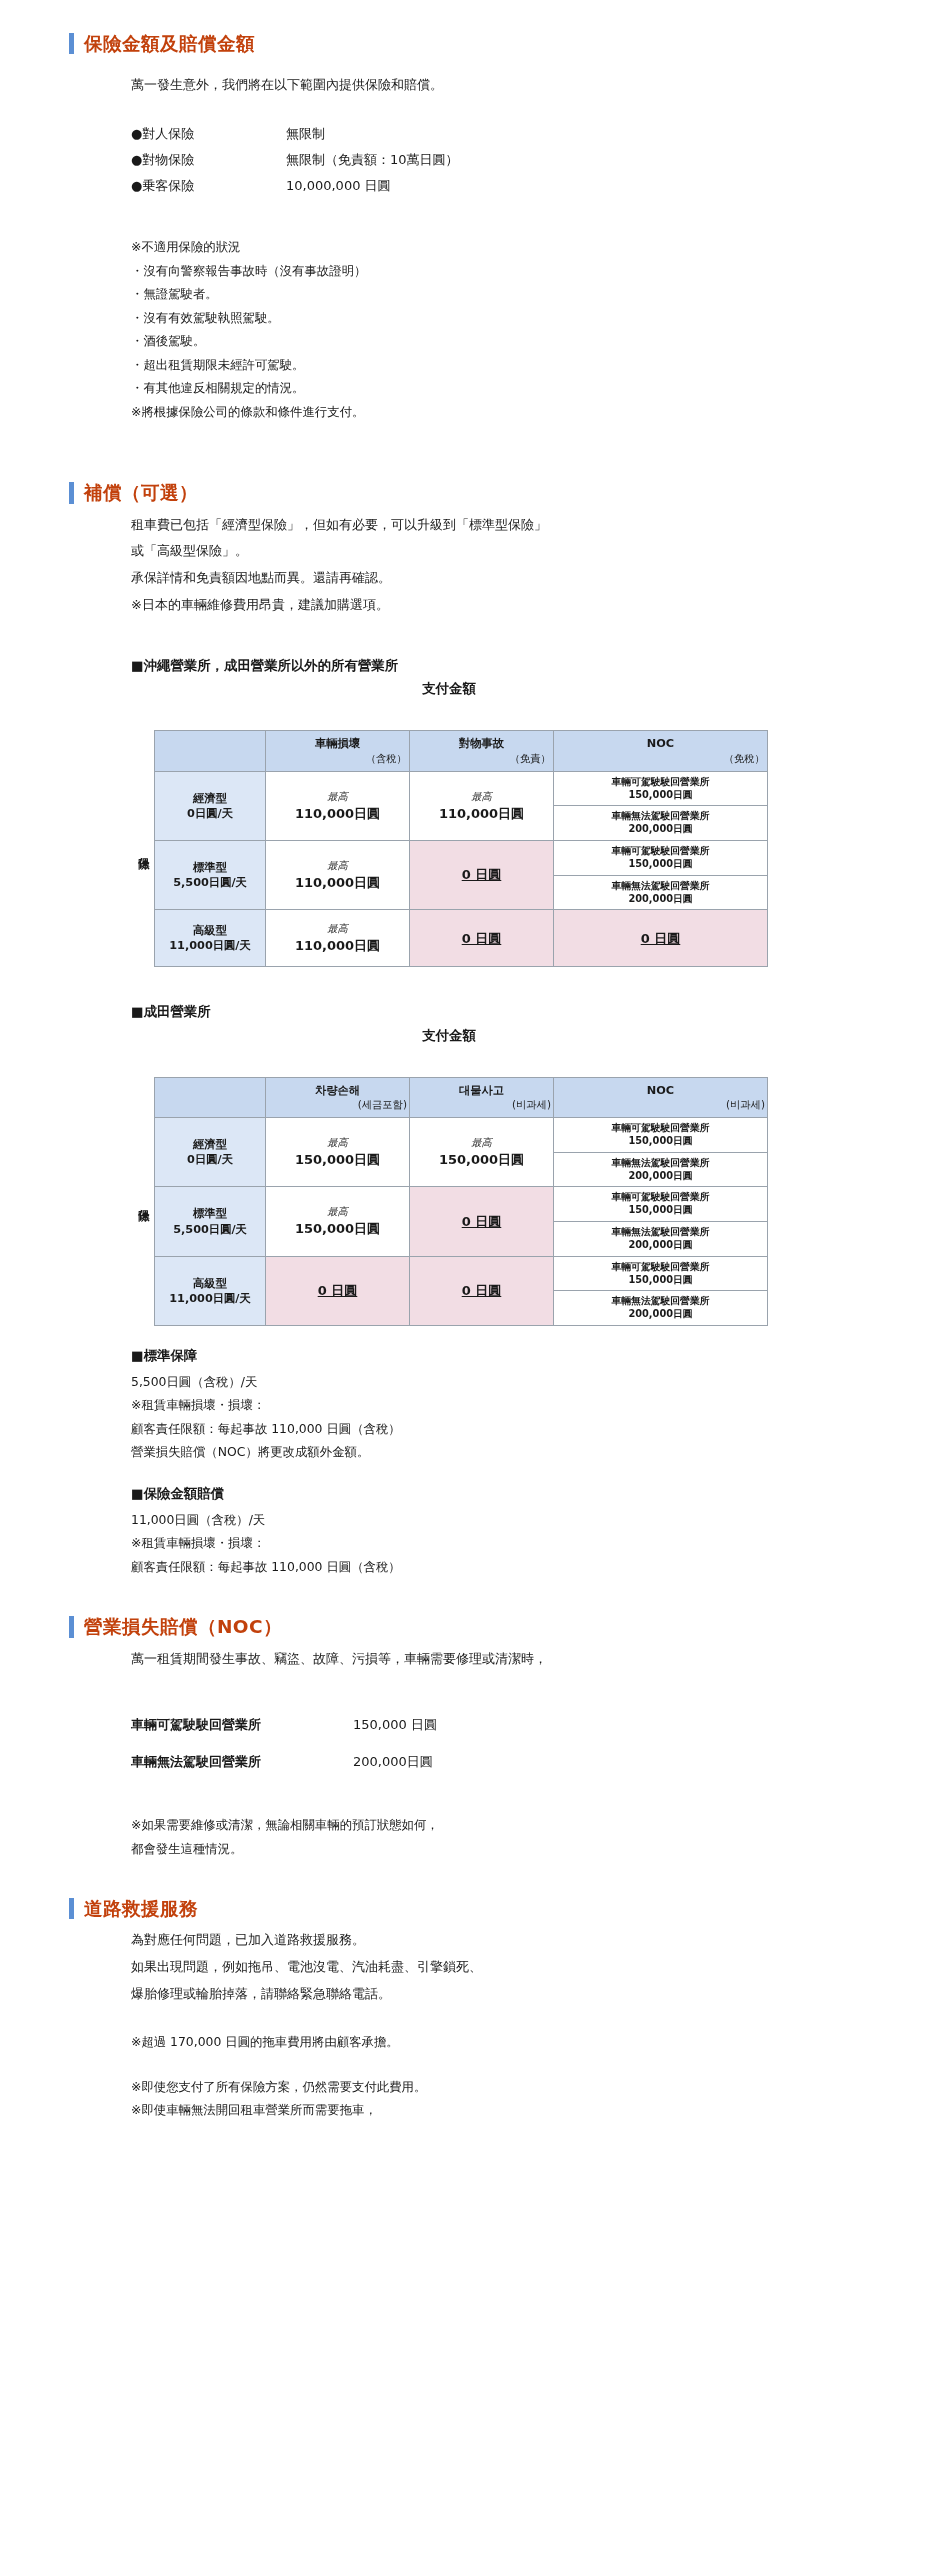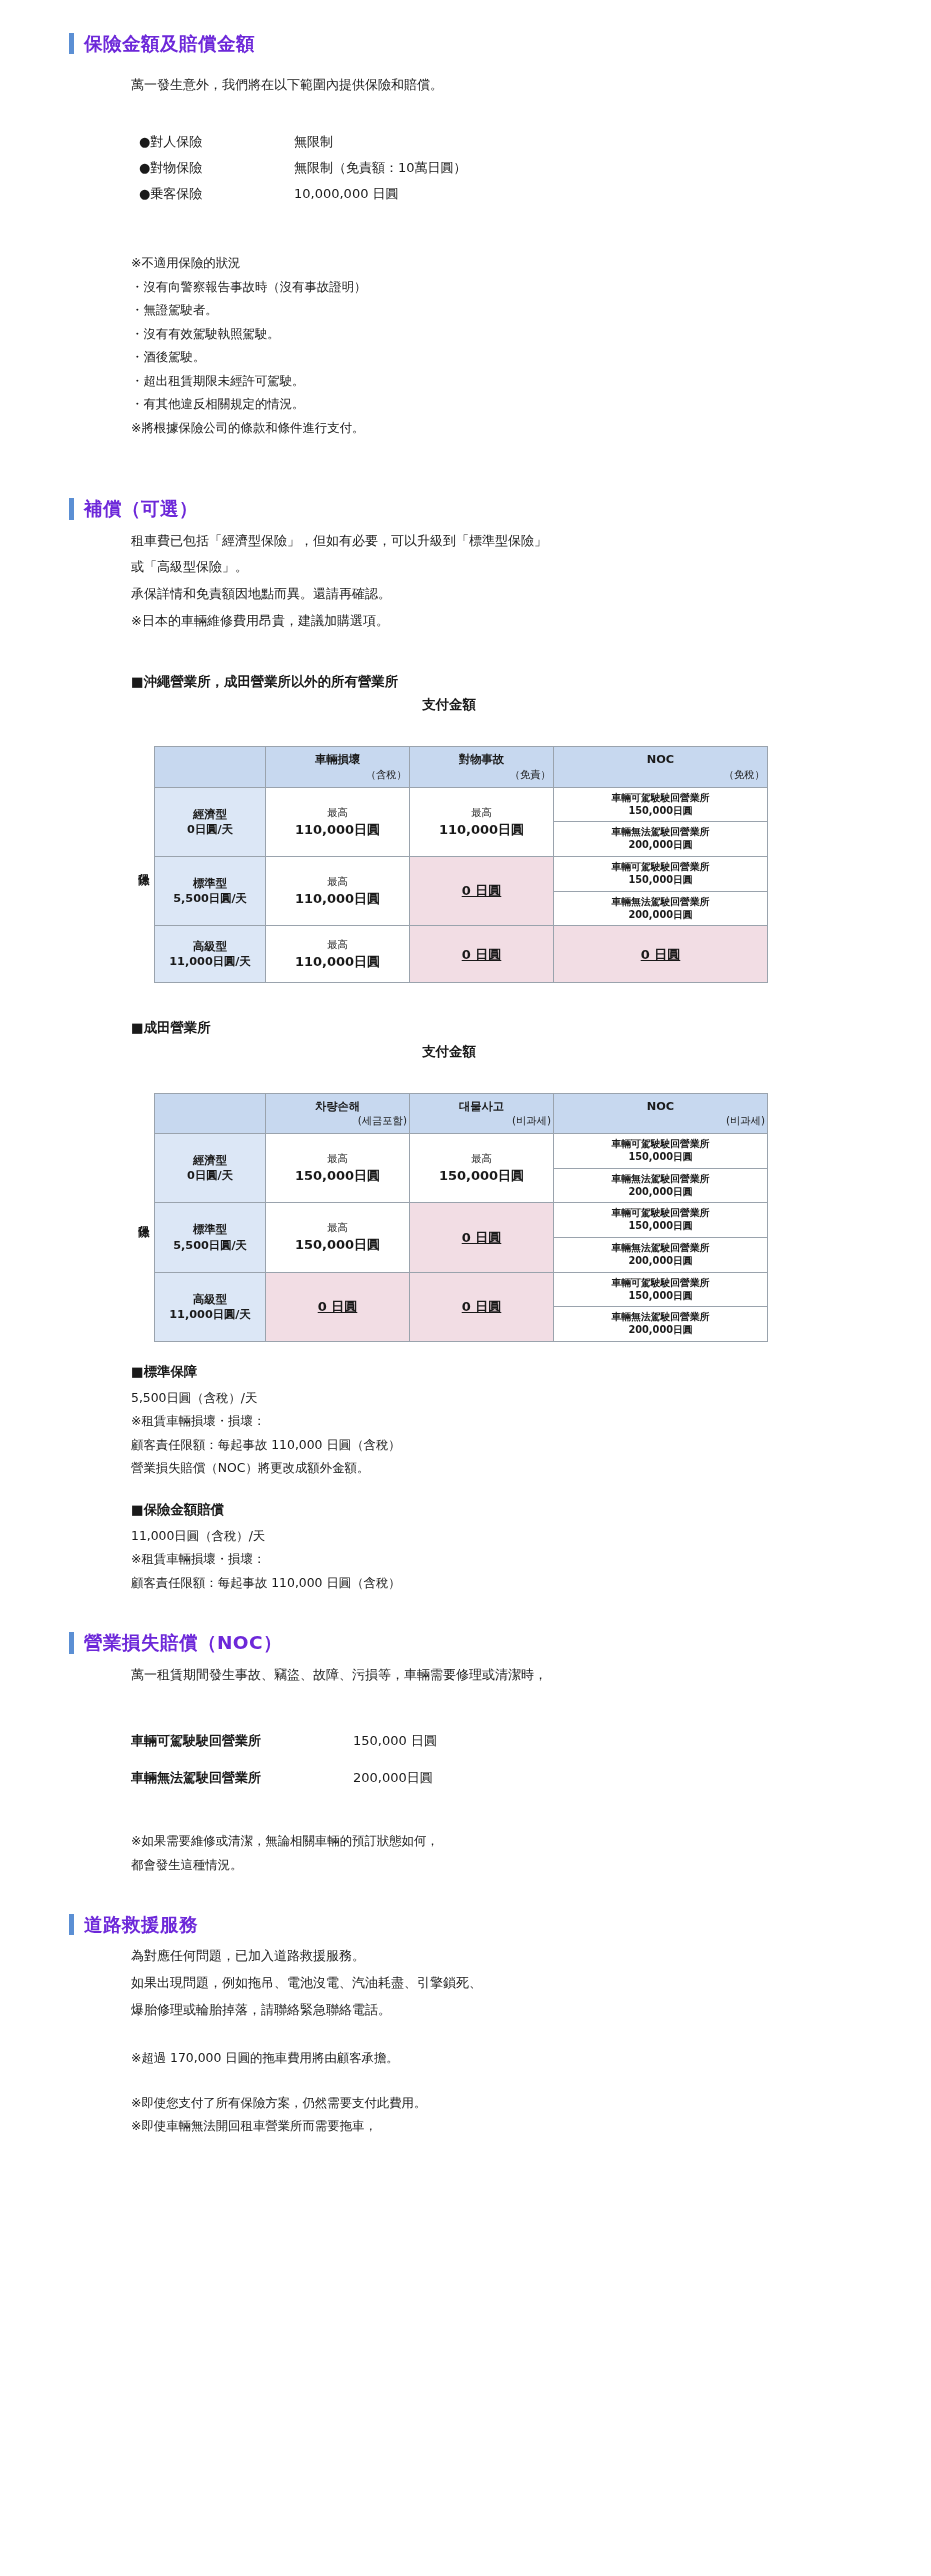--- a/index.html
+++ b/index.html
@@ -31,37 +31,37 @@
     width: 4.6px;
     height: 21.6px;
     background: #5b8fd4;
     margin-right: 10.3px;
     flex: 0 0 auto;
   }
   .sec-head .txt {
     font-size: 18.5px;
     font-weight: bold;
     letter-spacing: 0.5px;
-    color: #6d28d9;
+    color: #c2410c;
   }
   .indent { padding-left: 62px; }
 
   p.body, div.body {
     font-size: 13px;
     line-height: 1.75;
     margin: 0 0 4.1px 0;
     color: #1a1a1a;
   }
   .gap-s { height: 9.3px; }
   .gap-m { height: 20.6px; }
   .gap-l { height: 36px; }
   .gap-xl { height: 57px; }
 
   
-  .cov-list { margin: 8px; padding: 0; }
+  .cov-list { margin: 0; padding: 0; }
   .cov-row {
     display: flex;
     font-size: 13px;
     line-height: 2.0;
   }
   .cov-row .label { width: 155px; flex: 0 0 auto; }
   .cov-row .value { flex: 1 1 auto; }
 
   
   .note { font-size: 12.4px; line-height: 1.9; }
@@ -117,21 +117,21 @@
   .noc-cell { display: flex; flex-direction: column; }
   .noc-line {
     border-bottom: 0.5px solid #9aa3ad;
     padding: 4.1px 2.1px;
     font-size: 9.8px;
     font-weight: bold;
     line-height: 1.3;
   }
   .noc-line:last-child { border-bottom: none; }
   .big { font-size: 13px; font-weight: bold; }
-  .small-top { font-size: 10.3px; display: block; margin-bottom: 1px; font-weight: normal;}
+  .small-top { font-size: 10.3px; display: block; margin-bottom: 1px; font-weight: normal; font-style: italic;}
   .hdr-sub { font-size: 10.3px; font-weight: normal; display: block; text-align: right; }
 
   
   .noc-pay { display: flex; font-size: 13px; line-height: 2.2; }
   .noc-pay .k { width: 222px; font-weight: bold; flex: 0 0 auto; }
   .noc-pay .v { flex: 1 1 auto; }
 </style>
 </head>
 <body>
 

